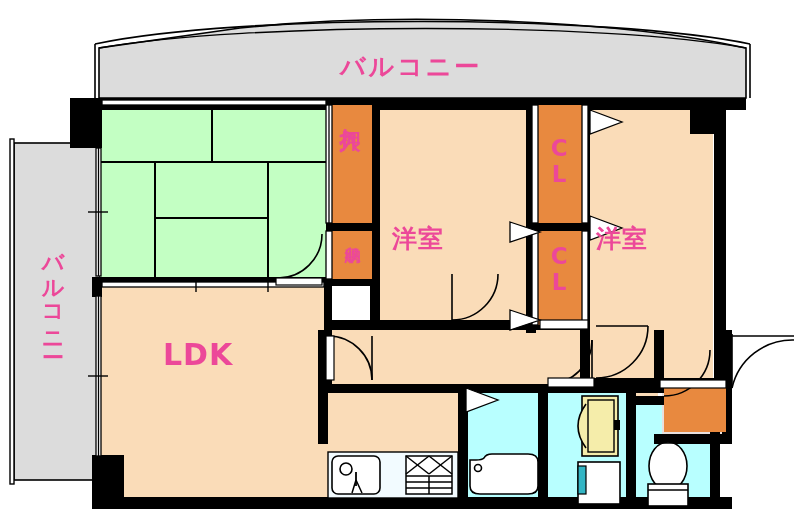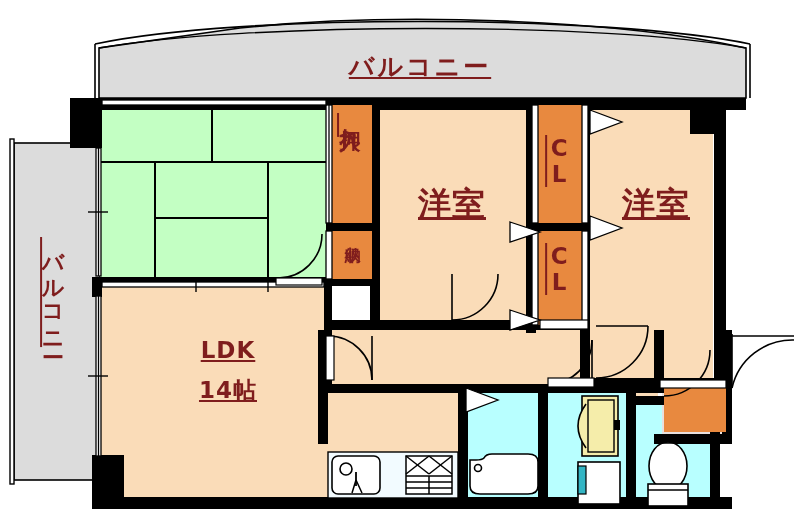--- a/index.html
+++ b/index.html
@@ -1,25 +1,25 @@
 <!DOCTYPE html>
 <html><head>
 <meta charset="utf-8">
 <style>
   html,body{margin:0;padding:0;background:#ffffff;}
   body{font-family:"DejaVu Sans","Liberation Sans",sans-serif;}
   #stage{position:relative;width:795px;height:517px;background:#ffffff;overflow:hidden;}
   #stage svg{position:absolute;left:0;top:0;}
-  .lbl{position:absolute;color:#7f1d1d;font-weight:700;line-height:1.12;white-space:pre;
-       text-align:center;font-family:"DejaVu Sans","Liberation Sans",sans-serif;text-decoration:underline;}
+  .lbl{position:absolute;color:#ec4899;font-weight:700;line-height:1.12;white-space:pre;
+       text-align:left;font-family:"DejaVu Sans","Liberation Sans",sans-serif;}
   .lbl-v{writing-mode:vertical-rl;text-orientation:upright;line-height:1.05;}
   .lbl-bal-top{font-size:25px;letter-spacing:3px;}
   .lbl-bal-left{font-size:22px;letter-spacing:2px;}
-  .lbl-room{font-size:33px;letter-spacing:1px;}
-  .lbl-ldk{font-size:23px;letter-spacing:1px;}
+  .lbl-room{font-size:25px;letter-spacing:1px;margin-top:39px;}
+  .lbl-ldk{font-size:30px;letter-spacing:1px;}
   .lbl-oshi{font-size:21px;letter-spacing:0px;}
   .lbl-shuno{font-size:16px;letter-spacing:0px;}
   .lbl-cl{font-size:23px;font-weight:700;letter-spacing:0px;}
 </style>
 </head>
 <body>
 
 <div id="stage">
 
 <svg width="795" height="517" viewBox="0 0 795 517">
@@ -264,15 +264,14 @@
 
 <div class="lbl lbl-v lbl-cl" style="left:547px;top:135px;">CL</div>
 
 <div class="lbl lbl-v lbl-cl" style="left:547px;top:243px;">CL</div>
 
 <div class="lbl lbl-room" style="left:392px;top:186px;width:120px;">洋室</div>
 
 <div class="lbl lbl-room" style="left:596px;top:186px;width:120px;">洋室</div>
 
 <div class="lbl lbl-ldk" style="left:163px;top:338px;width:130px;">LDK</div>
-<div class="lbl lbl-ldk" style="left:163px;top:378px;width:130px;">14帖</div>
 
 </div>
 
 </body></html>

